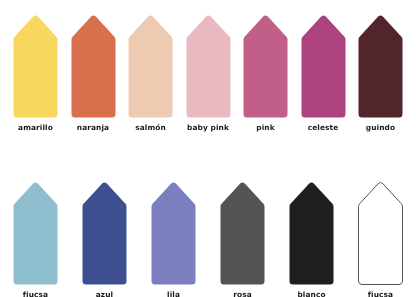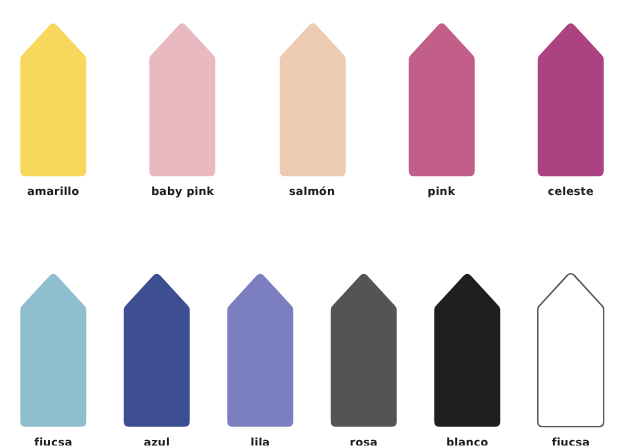--- a/index.html
+++ b/index.html
@@ -59,41 +59,53 @@
 <div class="palette">
   <div class="row" id="row0">
       <div class="swatch-cell">
         <svg class="swatch-shape" viewBox="0 0 45 104">
           <path d="M 0.5 100 L 0.5 25.5 Q 0.5 23.8 1.8 22.6 L 20.2 2.6 Q 22.5 0.5 24.8 2.6 L 43.2 22.6 Q 44.5 23.8 44.5 25.5 L 44.5 100 Q 44.5 103.5 41 103.5 L 4 103.5 Q 0.5 103.5 0.5 100 Z" fill="#F8D85C"></path>
         </svg>
         <div class="swatch-label">amarillo</div>
       </div>
       <div class="swatch-cell">
         <svg class="swatch-shape" viewBox="0 0 45 104">
-          <path d="M 0.5 100 L 0.5 25.5 Q 0.5 23.8 1.8 22.6 L 20.2 2.6 Q 22.5 0.5 24.8 2.6 L 43.2 22.6 Q 44.5 23.8 44.5 25.5 L 44.5 100 Q 44.5 103.5 41 103.5 L 4 103.5 Q 0.5 103.5 0.5 100 Z" fill="#E8B9C1"></path>
+          <path d="M 0.5 100 L 0.5 25.5 Q 0.5 23.8 1.8 22.6 L 20.2 2.6 Q 22.5 0.5 24.8 2.6 L 43.2 22.6 Q 44.5 23.8 44.5 25.5 L 44.5 100 Q 44.5 103.5 41 103.5 L 4 103.5 Q 0.5 103.5 0.5 100 Z" fill="#D9704D"></path>
         </svg>
-        <div class="swatch-label">baby pink</div>
+        <div class="swatch-label">naranja</div>
       </div>
       <div class="swatch-cell">
         <svg class="swatch-shape" viewBox="0 0 45 104">
           <path d="M 0.5 100 L 0.5 25.5 Q 0.5 23.8 1.8 22.6 L 20.2 2.6 Q 22.5 0.5 24.8 2.6 L 43.2 22.6 Q 44.5 23.8 44.5 25.5 L 44.5 100 Q 44.5 103.5 41 103.5 L 4 103.5 Q 0.5 103.5 0.5 100 Z" fill="#EDCBB2"></path>
         </svg>
         <div class="swatch-label">salmón</div>
+      </div>
+      <div class="swatch-cell">
+        <svg class="swatch-shape" viewBox="0 0 45 104">
+          <path d="M 0.5 100 L 0.5 25.5 Q 0.5 23.8 1.8 22.6 L 20.2 2.6 Q 22.5 0.5 24.8 2.6 L 43.2 22.6 Q 44.5 23.8 44.5 25.5 L 44.5 100 Q 44.5 103.5 41 103.5 L 4 103.5 Q 0.5 103.5 0.5 100 Z" fill="#E8B9C1"></path>
+        </svg>
+        <div class="swatch-label">baby pink</div>
       </div>
       <div class="swatch-cell">
         <svg class="swatch-shape" viewBox="0 0 45 104">
           <path d="M 0.5 100 L 0.5 25.5 Q 0.5 23.8 1.8 22.6 L 20.2 2.6 Q 22.5 0.5 24.8 2.6 L 43.2 22.6 Q 44.5 23.8 44.5 25.5 L 44.5 100 Q 44.5 103.5 41 103.5 L 4 103.5 Q 0.5 103.5 0.5 100 Z" fill="#C25F88"></path>
         </svg>
         <div class="swatch-label">pink</div>
       </div>
       <div class="swatch-cell">
         <svg class="swatch-shape" viewBox="0 0 45 104">
           <path d="M 0.5 100 L 0.5 25.5 Q 0.5 23.8 1.8 22.6 L 20.2 2.6 Q 22.5 0.5 24.8 2.6 L 43.2 22.6 Q 44.5 23.8 44.5 25.5 L 44.5 100 Q 44.5 103.5 41 103.5 L 4 103.5 Q 0.5 103.5 0.5 100 Z" fill="#AC4380"></path>
         </svg>
         <div class="swatch-label">celeste</div>
+      </div>
+      <div class="swatch-cell">
+        <svg class="swatch-shape" viewBox="0 0 45 104">
+          <path d="M 0.5 100 L 0.5 25.5 Q 0.5 23.8 1.8 22.6 L 20.2 2.6 Q 22.5 0.5 24.8 2.6 L 43.2 22.6 Q 44.5 23.8 44.5 25.5 L 44.5 100 Q 44.5 103.5 41 103.5 L 4 103.5 Q 0.5 103.5 0.5 100 Z" fill="#52242B"></path>
+        </svg>
+        <div class="swatch-label">guindo</div>
       </div>
     </div>
   <div class="row" id="row1">
       <div class="swatch-cell">
         <svg class="swatch-shape" viewBox="0 0 45 104">
           <path d="M 0.5 100 L 0.5 25.5 Q 0.5 23.8 1.8 22.6 L 20.2 2.6 Q 22.5 0.5 24.8 2.6 L 43.2 22.6 Q 44.5 23.8 44.5 25.5 L 44.5 100 Q 44.5 103.5 41 103.5 L 4 103.5 Q 0.5 103.5 0.5 100 Z" fill="#8FBECE"></path>
         </svg>
         <div class="swatch-label">fiucsa</div>
       </div>
       <div class="swatch-cell">

